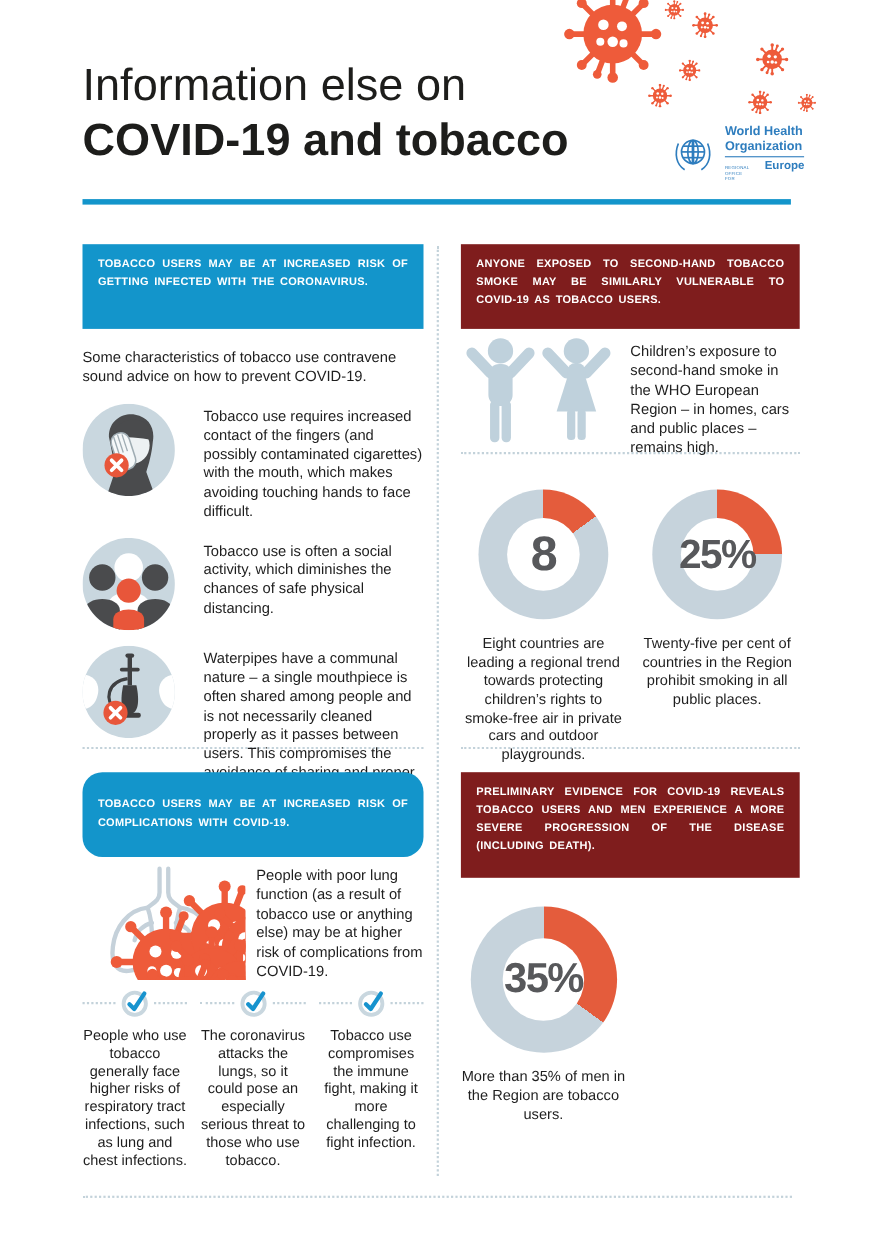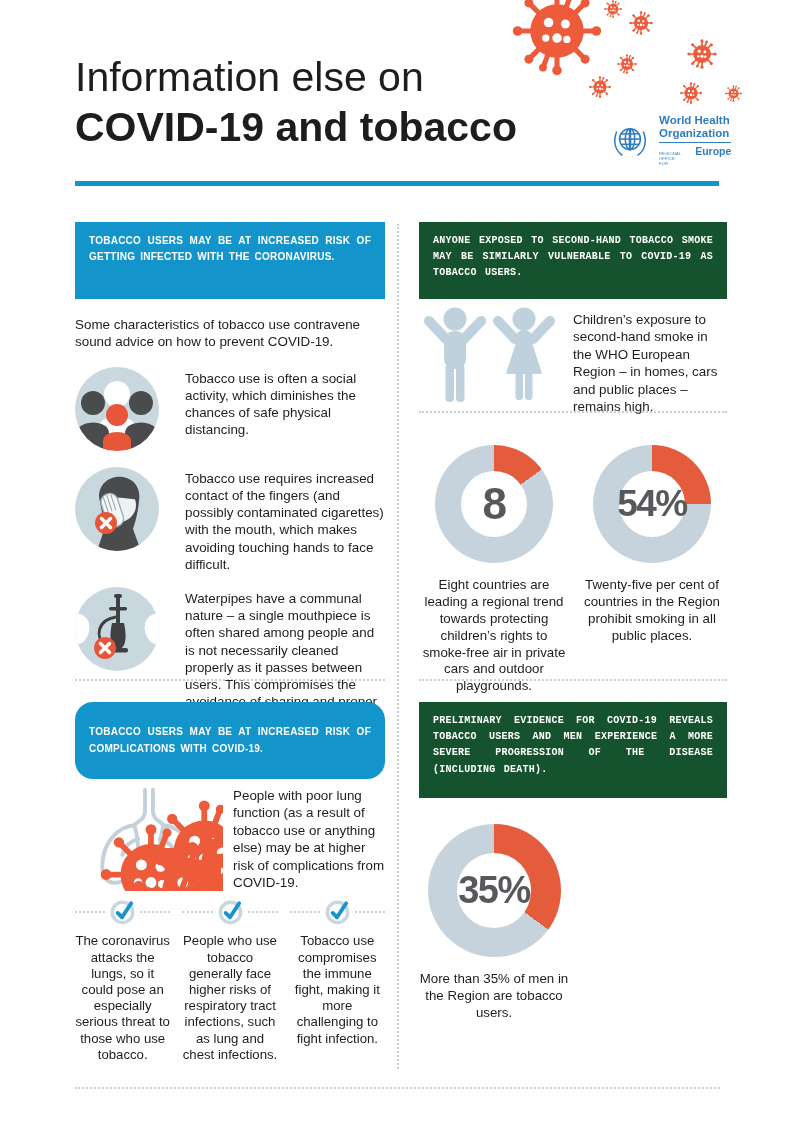--- a/index.html
+++ b/index.html
@@ -36,21 +36,21 @@
   .hline{position:absolute;border-top:2px dotted #C3D2DA;}
   .hline-left1{left:75px;top:679px;width:310px;}
   .hline-right1{left:419px;top:411px;width:308px;}
   .hline-right2{left:419px;top:679px;width:308px;}
   .hline-bottom{left:75px;top:1087px;width:645px;}
 
   
   .box{box-sizing:border-box;color:#fff;font-weight:700;font-size:10px;line-height:16.2px;
        padding:11px 14px;text-align:justify;letter-spacing:.25px;word-spacing:2px;}
   .box.blue{background:#1395CB;min-height:77px;}
-  .box.red{background:#14532d;min-height:77px;font-family:Liberation Mono, monospace;}
+  .box.red{background:#7f1d1d;min-height:77px;}
   .box.centered{display:flex;align-items:center;border-radius:18px;}
   .box.tall{min-height:96px;}
 
   
   .intro{margin:17px 0 0;font-size:13.4px;line-height:17.4px;}
   .icon-row{display:flex;align-items:flex-start;gap:26px;}
   .icon-row .row-text{font-size:13.4px;line-height:17.2px;margin-top:3px;}
   .circle-icon{width:84px;height:84px;flex:none;}
   .circle-icon svg{display:block;width:100%;height:100%;}
   .mt16{margin-top:16px;} .mt14{margin-top:14px;}
@@ -212,44 +212,20 @@
   <div class="hline hline-bottom"></div>
 
   <div class="col-left">
     <div class="box blue">TOBACCO USERS MAY BE AT INCREASED RISK OF GETTING INFECTED WITH THE CORONAVIRUS.</div>
     <p class="intro">Some characteristics of tobacco use contravene sound advice on how to prevent COVID-19.</p>
 
     <div class="icon-row mt16">
       <div class="circle-icon">
         <svg viewBox="0 0 84 84">
           <defs>
-              <clipPath id="c2">
-                <circle cx="42" cy="42" r="42"></circle>
-              </clipPath>
-            </defs>
-          <circle cx="42" cy="42" r="42" fill="#C9D7DF"></circle>
-          <g clip-path="url(#c2)">
-            <circle cx="42" cy="27" r="13" fill="#FFFFFF"></circle>
-            <path d="M24 60 C24 46 60 46 60 60 L60 84 L24 84 Z" fill="#FFFFFF"></path>
-            <circle cx="18" cy="36" r="12" fill="#4A4B4D"></circle>
-            <path d="M2 66 C2 52 34 52 34 66 L34 84 L2 84 Z" fill="#4A4B4D"></path>
-            <circle cx="66" cy="36" r="12" fill="#4A4B4D"></circle>
-            <path d="M50 66 C50 52 82 52 82 66 L82 84 L50 84 Z" fill="#4A4B4D"></path>
-            <circle cx="42" cy="48" r="11" fill="#E8563A"></circle>
-            <path d="M28 74 C28 62 56 62 56 74 L56 84 L28 84 Z" fill="#E8563A"></path>
-          </g>
-        </svg>
-      </div>
-      <div class="row-text">Tobacco use is often a social activity, which diminishes the chances of safe physical distancing.</div>
-    </div>
-
-    <div class="icon-row mt16">
-      <div class="circle-icon">
-        <svg viewBox="0 0 84 84">
-          <defs>
               <clipPath id="c1">
                 <circle cx="42" cy="42" r="42"></circle>
               </clipPath>
             </defs>
           <circle cx="42" cy="42" r="42" fill="#C9D7DF"></circle>
           <g clip-path="url(#c1)">
             <path d="M24 30 C24 14 38 8 48 10 C60 12 66 22 64 34 C63 46 60 56 58 62 L66 84 L22 84 L30 60 Z" fill="#4A4B4D"></path>
             <circle cx="44" cy="38" r="17" fill="#EDF1F3"></circle>
             <path d="M27 30 C30 16 44 12 54 16 C62 19 65 27 63 33 C54 31 38 30 27 30 Z" fill="#4A4B4D"></path>
             <g transform="rotate(-18 38 44)">
@@ -257,20 +233,44 @@
               <line x1="33" y1="28" x2="33" y2="44" stroke="#9FACB3" stroke-width="1.2"></line>
               <line x1="37" y1="27" x2="37" y2="44" stroke="#9FACB3" stroke-width="1.2"></line>
               <line x1="41" y1="28" x2="41" y2="44" stroke="#9FACB3" stroke-width="1.2"></line>
             </g>
             <circle cx="31" cy="56" r="11" fill="#E8563A"></circle>
             <path d="M26.5 51.5 L35.5 60.5 M35.5 51.5 L26.5 60.5" stroke="#fff" stroke-width="3.4" stroke-linecap="round"></path>
           </g>
         </svg>
       </div>
       <div class="row-text">Tobacco use requires increased contact of the fingers (and possibly contaminated cigarettes) with the mouth, which makes avoiding touching hands to face difficult.</div>
+    </div>
+
+    <div class="icon-row mt16">
+      <div class="circle-icon">
+        <svg viewBox="0 0 84 84">
+          <defs>
+              <clipPath id="c2">
+                <circle cx="42" cy="42" r="42"></circle>
+              </clipPath>
+            </defs>
+          <circle cx="42" cy="42" r="42" fill="#C9D7DF"></circle>
+          <g clip-path="url(#c2)">
+            <circle cx="42" cy="27" r="13" fill="#FFFFFF"></circle>
+            <path d="M24 60 C24 46 60 46 60 60 L60 84 L24 84 Z" fill="#FFFFFF"></path>
+            <circle cx="18" cy="36" r="12" fill="#4A4B4D"></circle>
+            <path d="M2 66 C2 52 34 52 34 66 L34 84 L2 84 Z" fill="#4A4B4D"></path>
+            <circle cx="66" cy="36" r="12" fill="#4A4B4D"></circle>
+            <path d="M50 66 C50 52 82 52 82 66 L82 84 L50 84 Z" fill="#4A4B4D"></path>
+            <circle cx="42" cy="48" r="11" fill="#E8563A"></circle>
+            <path d="M28 74 C28 62 56 62 56 74 L56 84 L28 84 Z" fill="#E8563A"></path>
+          </g>
+        </svg>
+      </div>
+      <div class="row-text">Tobacco use is often a social activity, which diminishes the chances of safe physical distancing.</div>
     </div>
 
     <div class="icon-row mt14">
       <div class="circle-icon">
         <svg viewBox="0 0 84 84">
           <defs>
               <clipPath id="c3">
                 <circle cx="42" cy="42" r="42"></circle>
               </clipPath>
             </defs>
@@ -326,21 +326,21 @@
         <div class="donut donut-sm" style="background: conic-gradient(rgb(228, 92, 60) 0deg, rgb(228, 92, 60) 15%, rgb(198, 211, 220) 15%, rgb(198, 211, 220) 100%);">
           <div class="donut-hole">
               <span class="donut-num" style="font-size:44px">8</span>
             </div>
         </div>
         <div class="stat-caption">Eight countries are leading a regional trend towards protecting children’s rights to smoke-free air in private cars and outdoor playgrounds.</div>
       </div>
       <div class="stat">
         <div class="donut donut-sm" style="background: conic-gradient(rgb(228, 92, 60) 0deg, rgb(228, 92, 60) 25%, rgb(198, 211, 220) 25%, rgb(198, 211, 220) 100%);">
           <div class="donut-hole">
-              <span class="donut-num">54%</span>
+              <span class="donut-num">25%</span>
             </div>
         </div>
         <div class="stat-caption">Twenty-five per cent of countries in the Region prohibit smoking in all public places.</div>
       </div>
     </div>
   </div>
 
   <div class="sec-complications">
     <div class="box blue centered">TOBACCO USERS MAY BE AT INCREASED RISK OF COMPLICATIONS WITH COVID-19.</div>
 
@@ -390,34 +390,34 @@
         <div class="check-wrap">
             <div class="dotline"></div>
           <div class="check-icon">
               <svg viewBox="0 0 30 30">
                 <circle cx="15" cy="16" r="10.5" fill="#fff" stroke="#C9D7DF" stroke-width="3.6"></circle>
                 <path d="M10 16.5 L14.5 21 L24 6.5" fill="none" stroke="#1793CE" stroke-width="4" stroke-linecap="round" stroke-linejoin="round"></path>
               </svg>
             </div>
           <div class="dotline"></div>
           </div>
-        <div class="point-text">The coronavirus attacks the lungs, so it could pose an especially serious threat to those who use tobacco.</div>
+        <div class="point-text">People who use tobacco generally face higher risks of respiratory tract infections, such as lung and chest infections.</div>
       </div>
       <div class="point">
         <div class="check-wrap">
             <div class="dotline"></div>
           <div class="check-icon">
               <svg viewBox="0 0 30 30">
                 <circle cx="15" cy="16" r="10.5" fill="#fff" stroke="#C9D7DF" stroke-width="3.6"></circle>
                 <path d="M10 16.5 L14.5 21 L24 6.5" fill="none" stroke="#1793CE" stroke-width="4" stroke-linecap="round" stroke-linejoin="round"></path>
               </svg>
             </div>
           <div class="dotline"></div>
           </div>
-        <div class="point-text">People who use tobacco generally face higher risks of respiratory tract infections, such as lung and chest infections.</div>
+        <div class="point-text">The coronavirus attacks the lungs, so it could pose an especially serious threat to those who use tobacco.</div>
       </div>
       <div class="point">
         <div class="check-wrap">
             <div class="dotline"></div>
           <div class="check-icon">
               <svg viewBox="0 0 30 30">
                 <circle cx="15" cy="16" r="10.5" fill="#fff" stroke="#C9D7DF" stroke-width="3.6"></circle>
                 <path d="M10 16.5 L14.5 21 L24 6.5" fill="none" stroke="#1793CE" stroke-width="4" stroke-linecap="round" stroke-linejoin="round"></path>
               </svg>
             </div>

